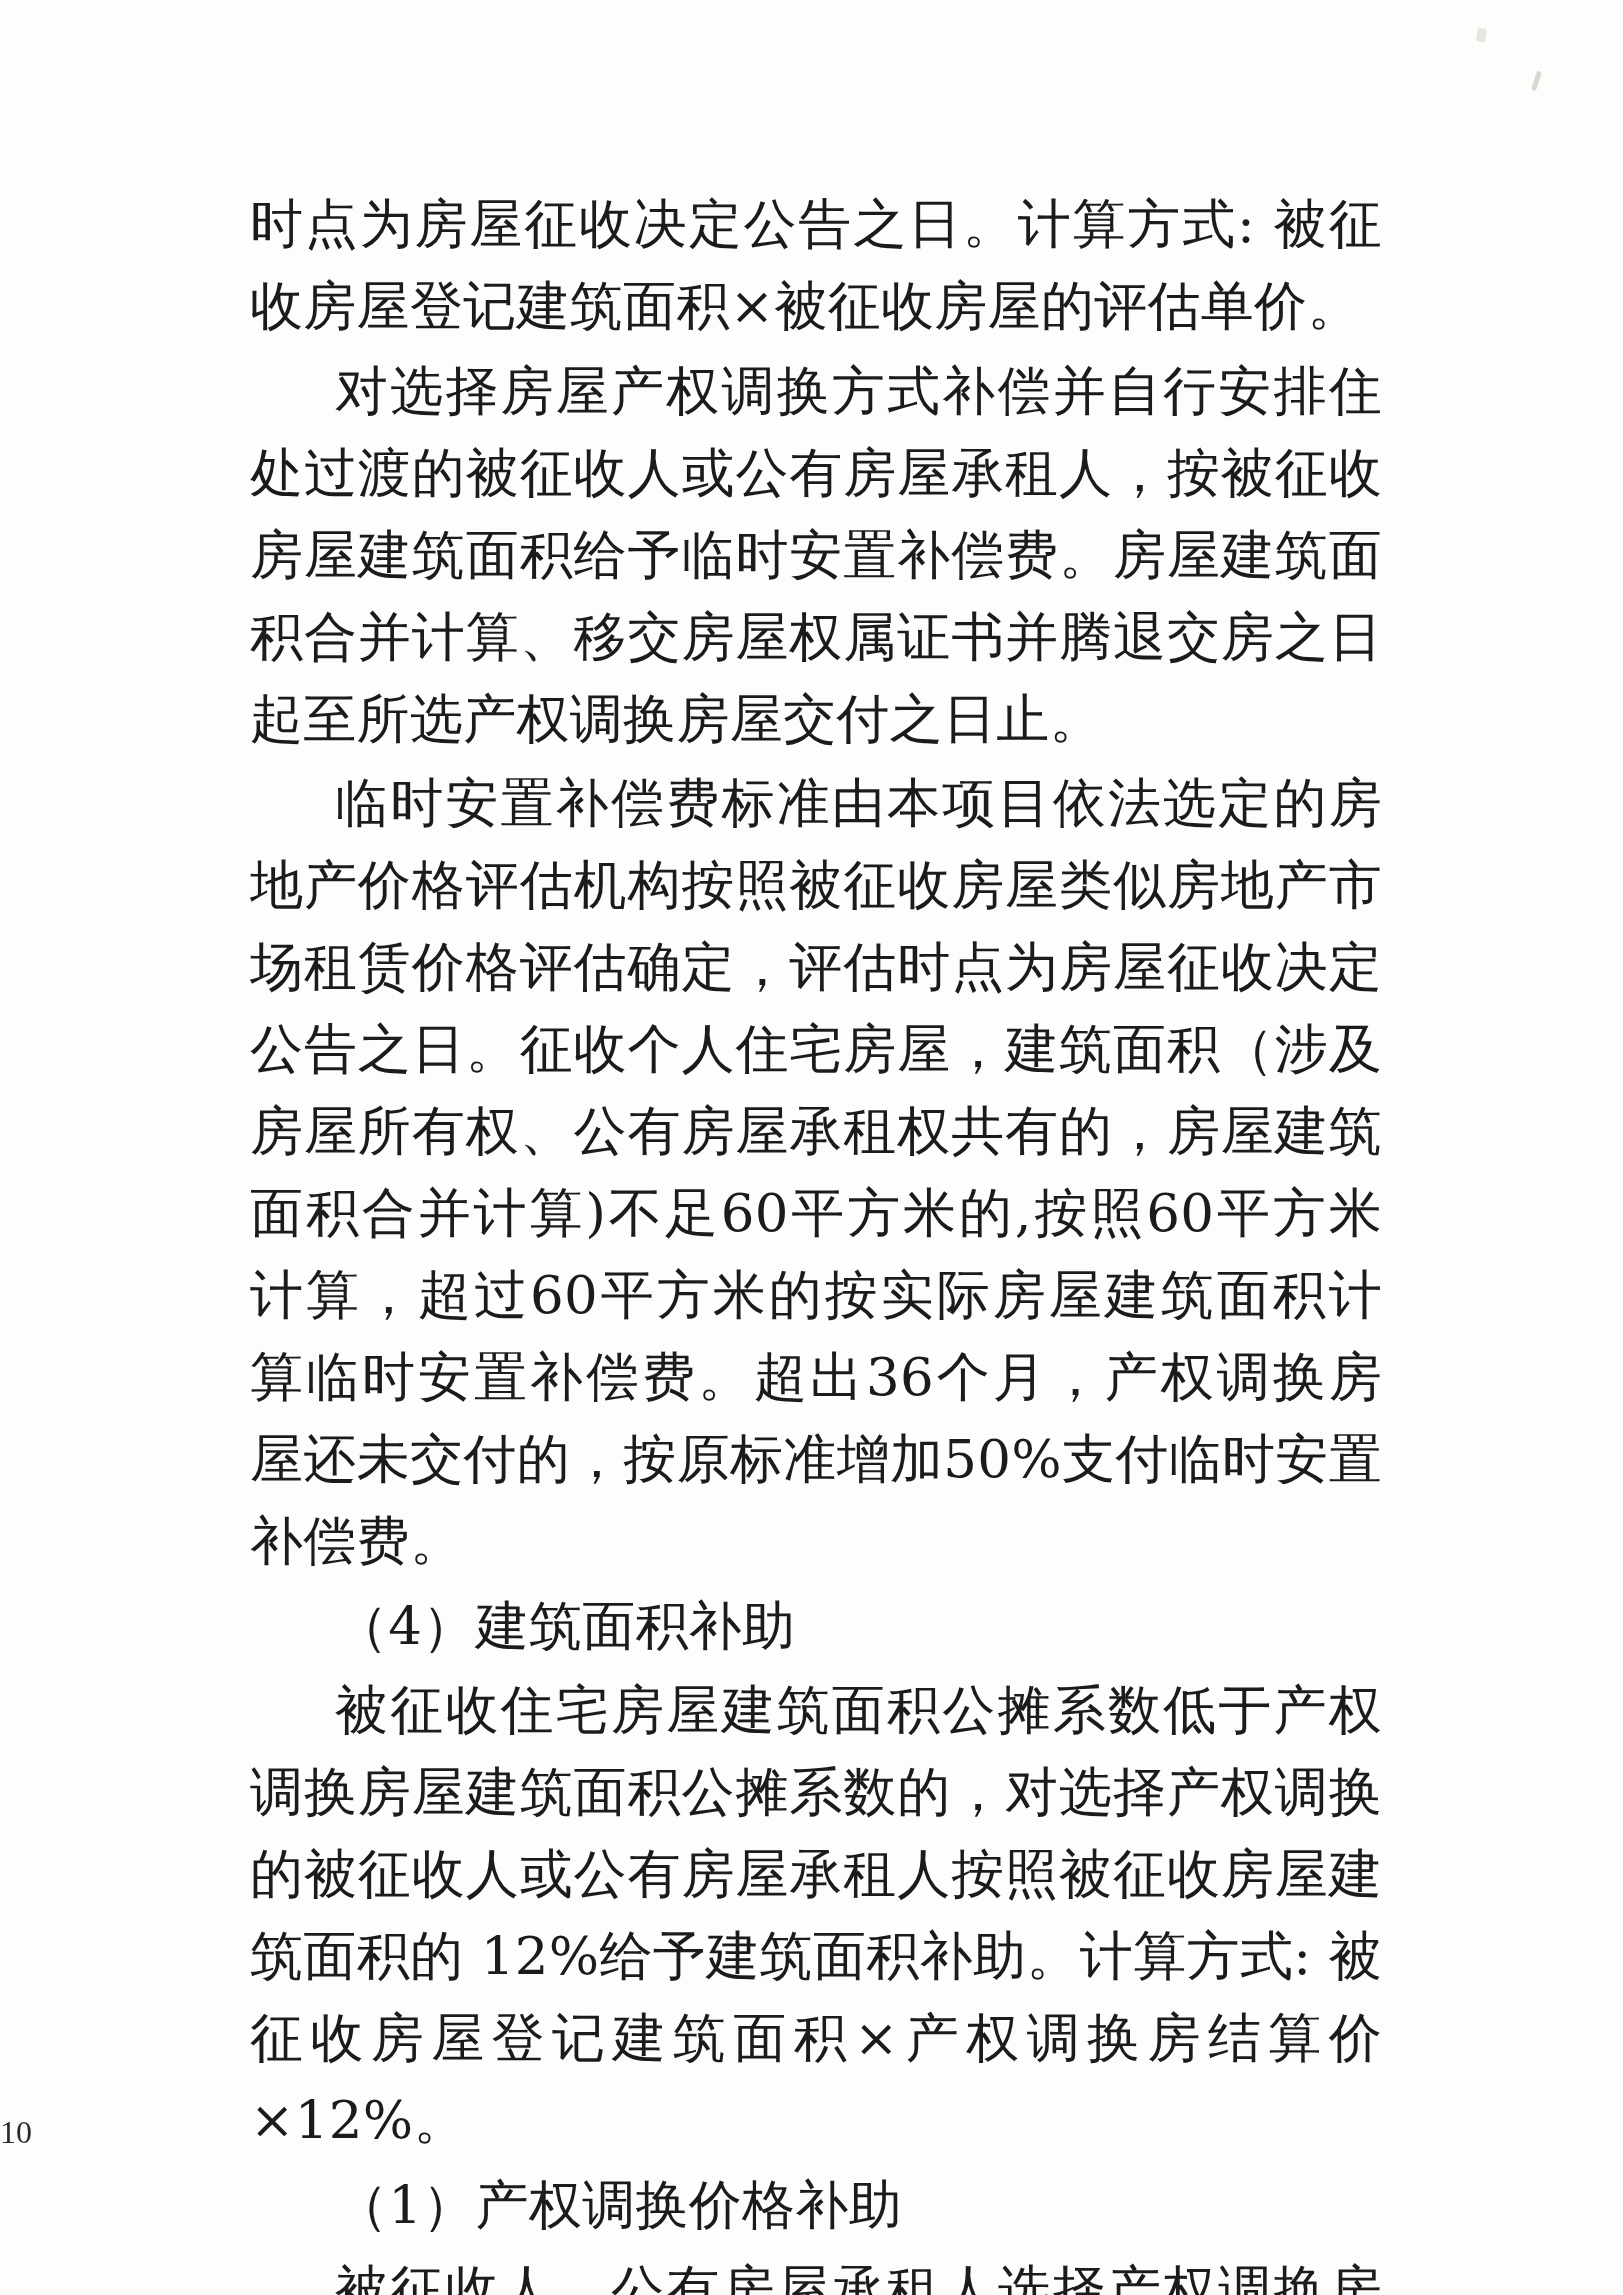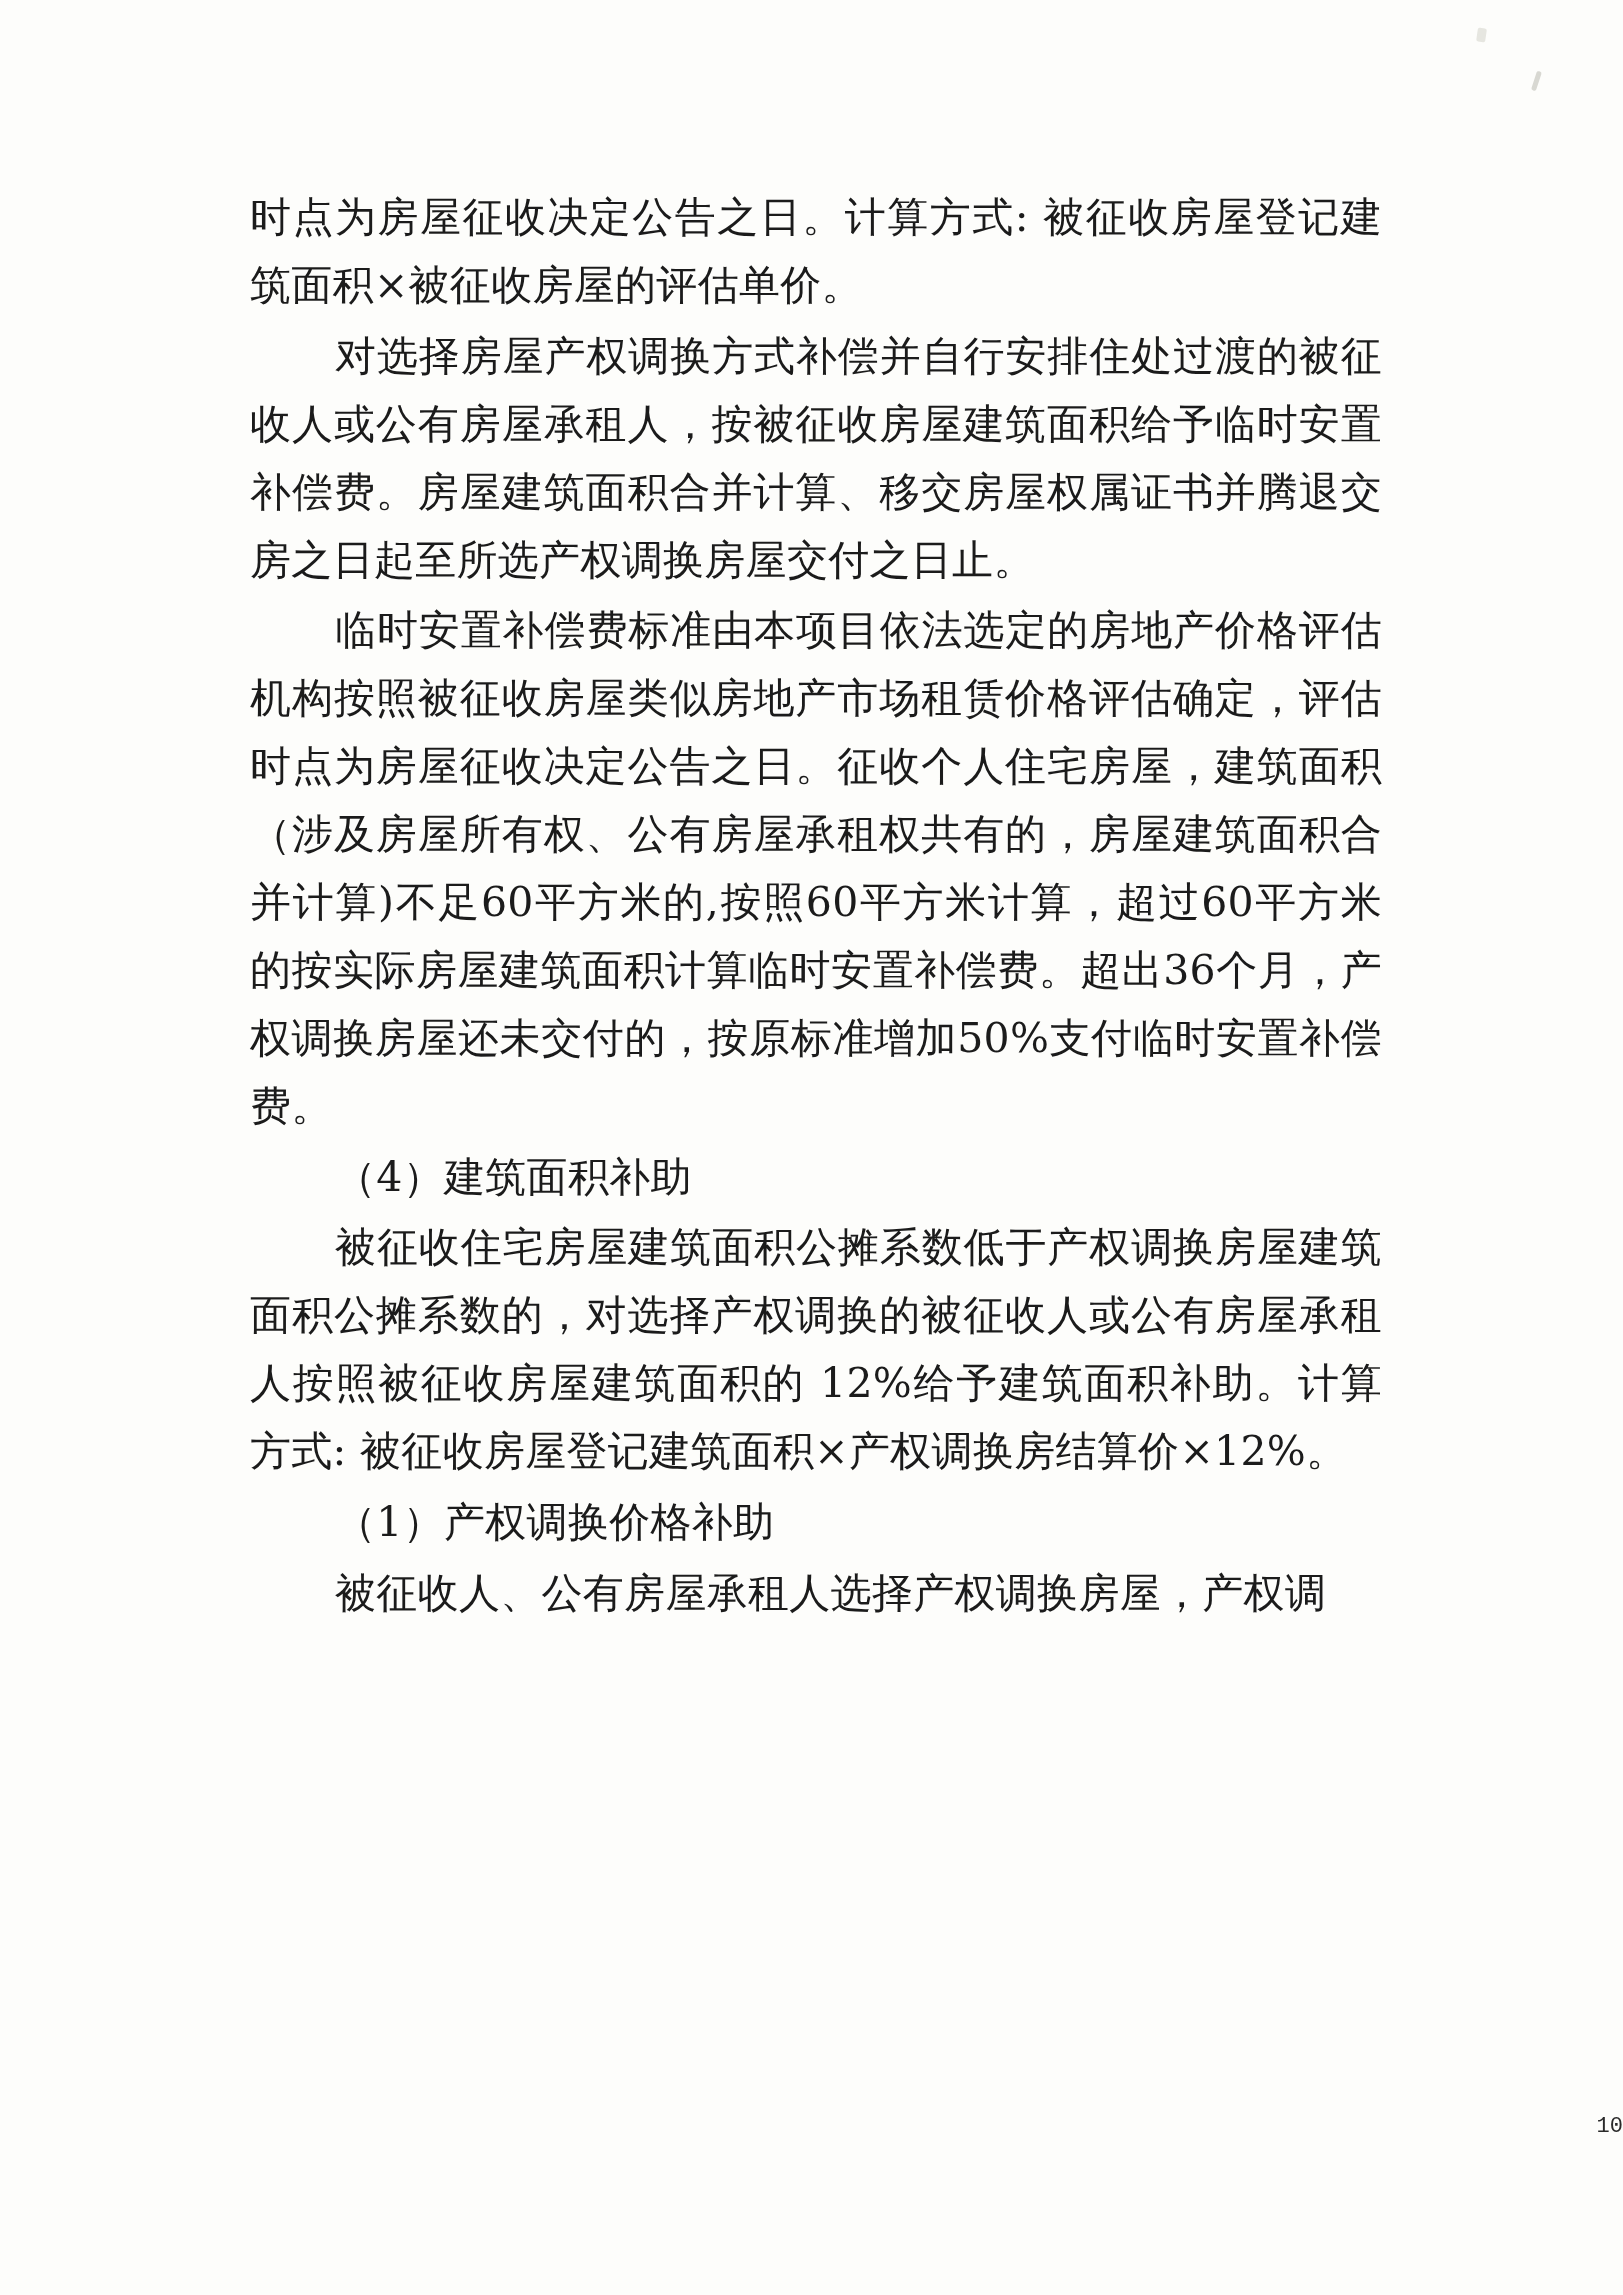--- a/index.html
+++ b/index.html
@@ -37,44 +37,44 @@
     transform: rotate(18deg);
     border-radius: 2px;
   }
   .content {
     position: absolute;
     left: 250px;
     top: 183px;
     width: 1132px;
   }
   .para {
-    font-size: 41px;
-    line-height: 68px;
+    font-size: 53px;
+    line-height: 82px;
     color: #1b1b1b;
     letter-spacing: 0.3px;
     text-align: justify;
     text-justify: inter-ideograph;
     margin: 0 0 2.6px 0;
     font-family: "DejaVu Serif", "Liberation Serif", serif;
   }
   .indent {
     text-indent: 85px;
   }
   .heading {
     text-indent: 85px;
   }
   .page-number {
     position: absolute;
     left: 0;
     right: 0;
     top: 2114px;
-    text-align: right;
-    font-size: 22px;
+    text-align: left;
+    font-size: 32px;
     color: #2a2a2a;
-    font-family: Liberation Mono, monospace;
+    font-family: Liberation Serif, serif;
   }
 </style>
 </head>
 <body>
 
 <div class="page">
 
   <div class="scan-mark-1"></div>
   <div class="scan-mark-2"></div>
 

